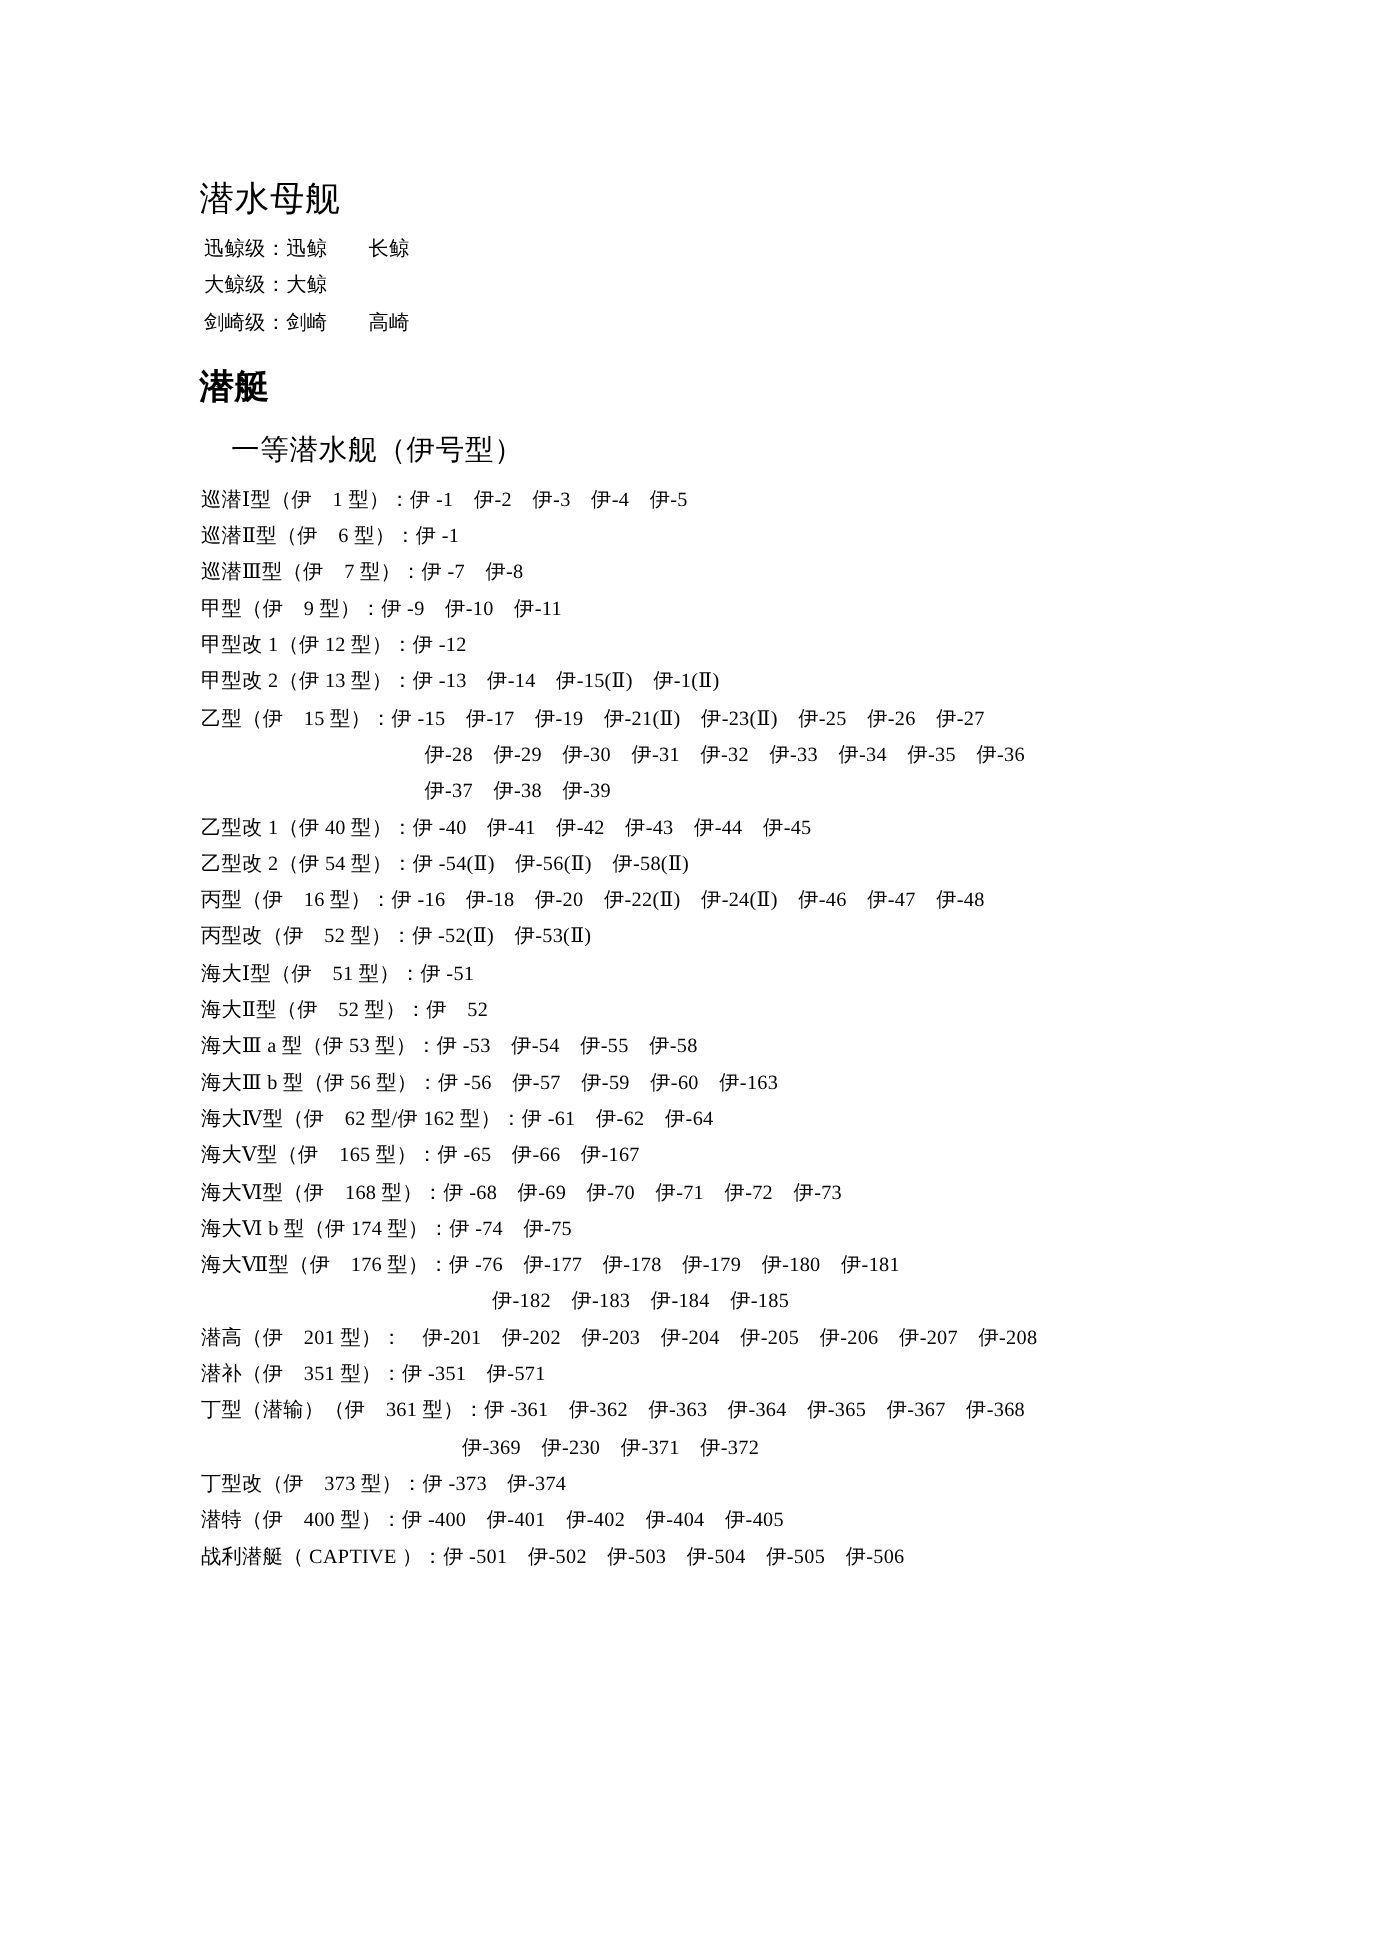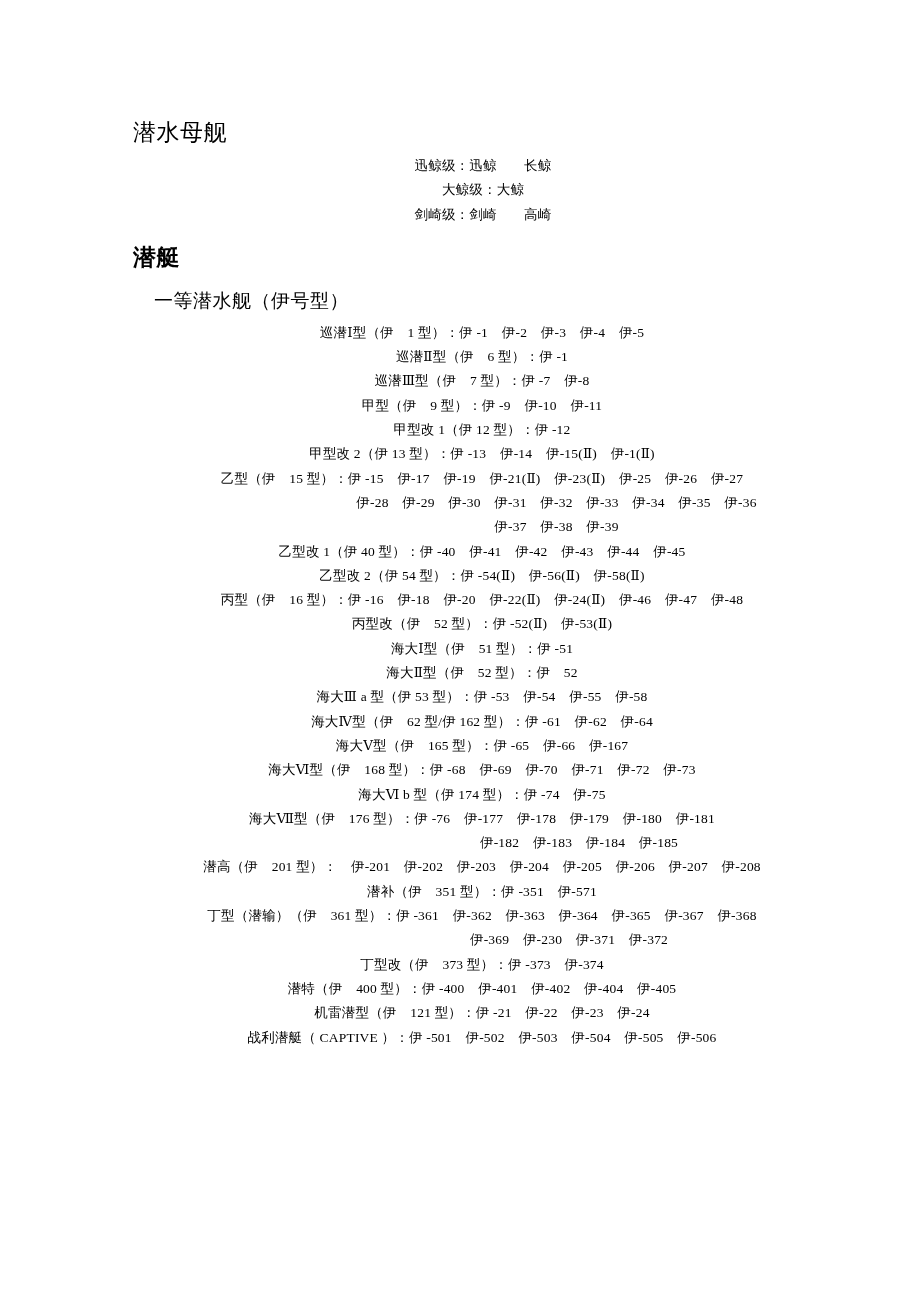--- a/index.html
+++ b/index.html
@@ -39,21 +39,20 @@
     font-size: 19px;
     line-height: 28px;
     font-weight: normal;
     margin: 14px 0 6px 21px;
     letter-spacing: 0.5px;
   }
 
   
   .block {
     margin: 0;
-    text-align: center;
   }
   .line {
     font-size: 13.5px;
     line-height: 24.3px;
     white-space: pre;
     font-family: "Liberation Serif", "DejaVu Serif", serif;
     letter-spacing: 0.2px;
   }
   .tender-line {
     padding-left: 3px;
@@ -93,29 +92,29 @@
     <div class="line sub-line">乙型（伊　15 型）：伊 -15　伊-17　伊-19　伊-21(Ⅱ)　伊-23(Ⅱ)　伊-25　伊-26　伊-27</div>
     <div class="line cont-1">伊-28　伊-29　伊-30　伊-31　伊-32　伊-33　伊-34　伊-35　伊-36</div>
     <div class="line cont-1">伊-37　伊-38　伊-39</div>
     <div class="line sub-line">乙型改 1（伊 40 型）：伊 -40　伊-41　伊-42　伊-43　伊-44　伊-45</div>
     <div class="line sub-line">乙型改 2（伊 54 型）：伊 -54(Ⅱ)　伊-56(Ⅱ)　伊-58(Ⅱ)</div>
     <div class="line sub-line">丙型（伊　16 型）：伊 -16　伊-18　伊-20　伊-22(Ⅱ)　伊-24(Ⅱ)　伊-46　伊-47　伊-48</div>
     <div class="line sub-line">丙型改（伊　52 型）：伊 -52(Ⅱ)　伊-53(Ⅱ)</div>
     <div class="line sub-line">海大Ⅰ型（伊　51 型）：伊 -51</div>
     <div class="line sub-line">海大Ⅱ型（伊　52 型）：伊　52</div>
     <div class="line sub-line">海大Ⅲ a 型（伊 53 型）：伊 -53　伊-54　伊-55　伊-58</div>
+    <div class="line sub-line">海大Ⅲ b 型（伊 56 型）：伊 -56　伊-57　伊-59　伊-60　伊-163</div>
     <div class="line sub-line">海大Ⅳ型（伊　62 型/伊 162 型）：伊 -61　伊-62　伊-64</div>
     <div class="line sub-line">海大Ⅴ型（伊　165 型）：伊 -65　伊-66　伊-167</div>
     <div class="line sub-line">海大Ⅵ型（伊　168 型）：伊 -68　伊-69　伊-70　伊-71　伊-72　伊-73</div>
     <div class="line sub-line">海大Ⅵ b 型（伊 174 型）：伊 -74　伊-75</div>
     <div class="line sub-line">海大Ⅶ型（伊　176 型）：伊 -76　伊-177　伊-178　伊-179　伊-180　伊-181</div>
     <div class="line cont-2">伊-182　伊-183　伊-184　伊-185</div>
     <div class="line sub-line">潜高（伊　201 型）：　伊-201　伊-202　伊-203　伊-204　伊-205　伊-206　伊-207　伊-208</div>
     <div class="line sub-line">潜补（伊　351 型）：伊 -351　伊-571</div>
     <div class="line sub-line">丁型（潜输）（伊　361 型）：伊 -361　伊-362　伊-363　伊-364　伊-365　伊-367　伊-368</div>
     <div class="line cont-3">伊-369　伊-230　伊-371　伊-372</div>
     <div class="line sub-line">丁型改（伊　373 型）：伊 -373　伊-374</div>
     <div class="line sub-line">潜特（伊　400 型）：伊 -400　伊-401　伊-402　伊-404　伊-405</div>
-    <div class="line sub-line">机雷潜型（伊　121 型）：伊 -21　伊-22　伊-23　伊-24</div>
     <div class="line sub-line">战利潜艇（ CAPTIVE ）：伊 -501　伊-502　伊-503　伊-504　伊-505　伊-506</div>
   </div>
 
 </div>
 
 </body></html>

